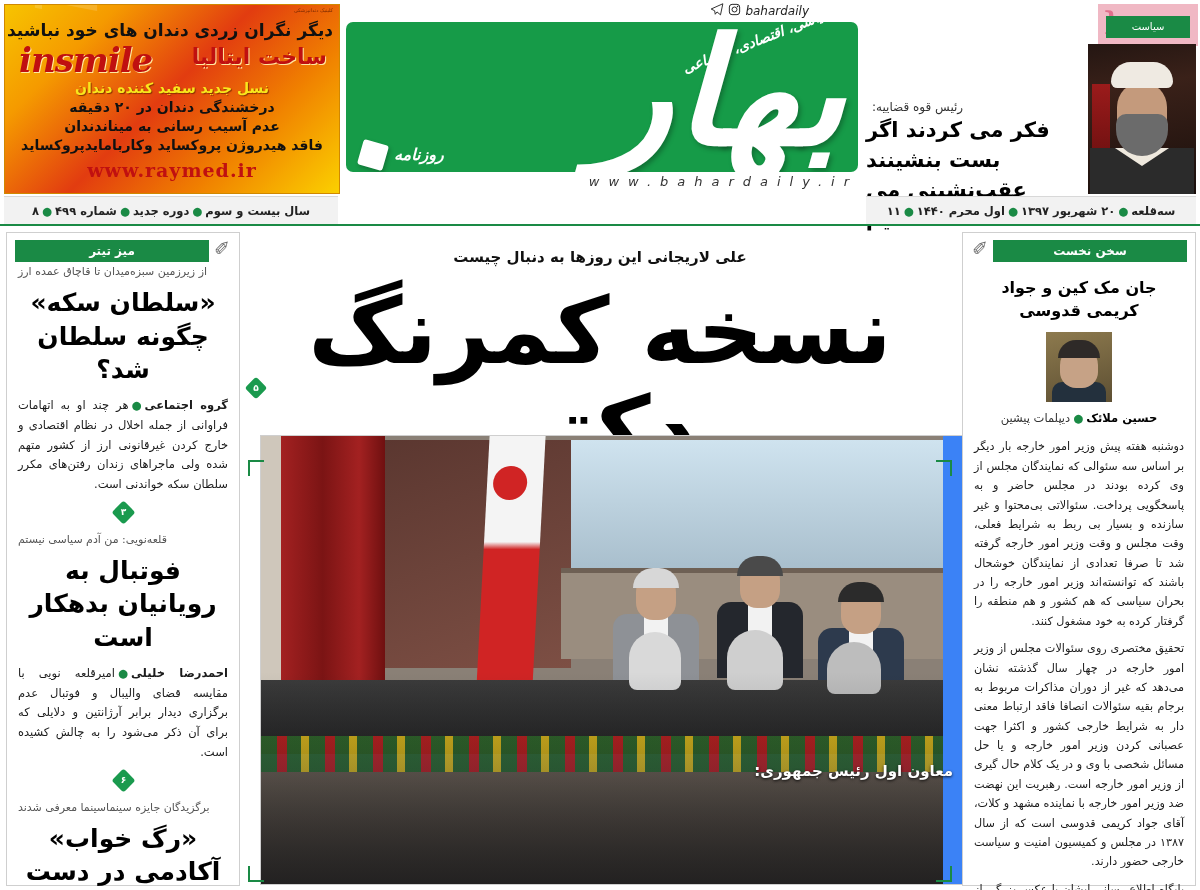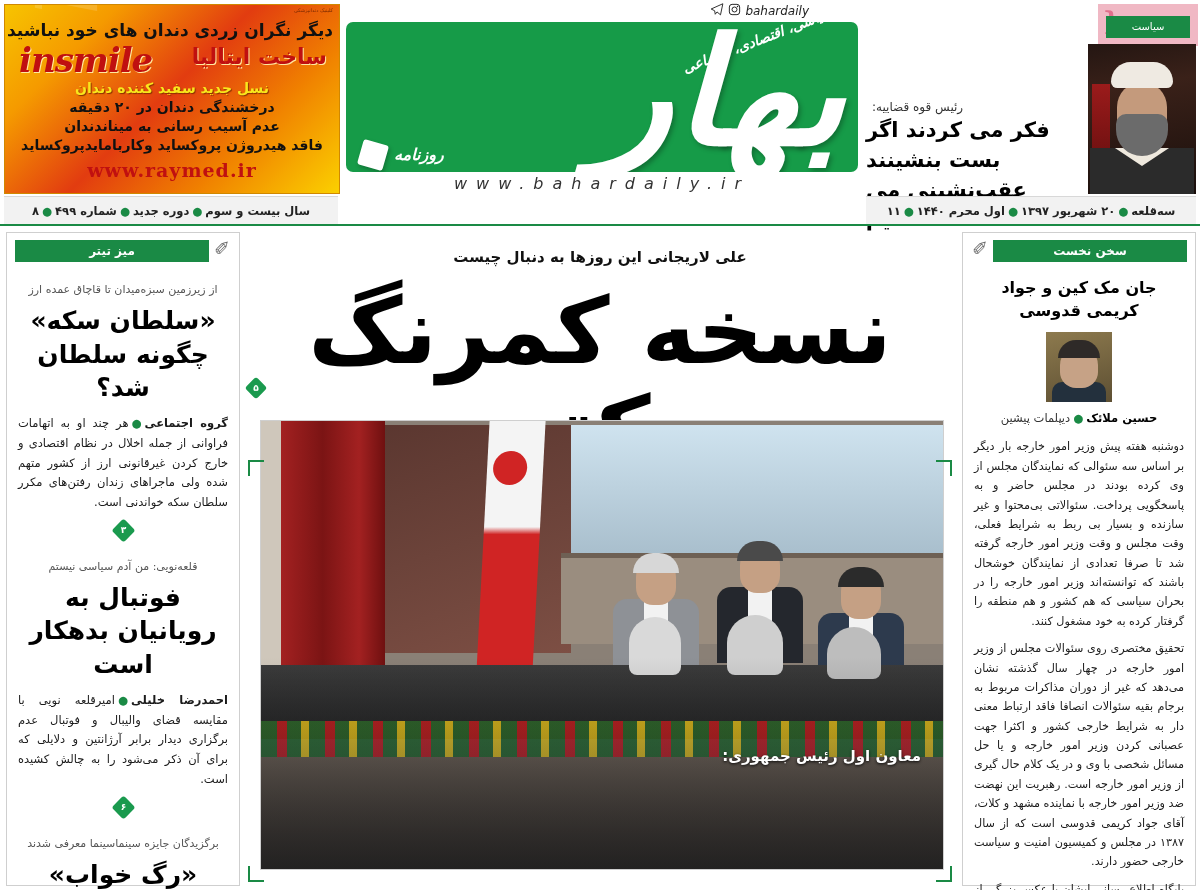--- a/index.html
+++ b/index.html
@@ -88,22 +88,22 @@
     transform:rotate(-21deg);font-weight:600;white-space:nowrap;
   }
   .logo-sub{
     position:absolute;left:48px;bottom:8px;color:#fff;font-size:16px;font-weight:600;
   }
   .logo-dot{
     position:absolute;left:14px;bottom:4px;width:26px;height:26px;background:#fff;
     transform:rotate(16deg);border-radius:3px;box-shadow:2px 2px 4px rgba(0,0,0,.25);
   }
   .site-url{
-    position:absolute;left:0;top:152px;width:512px;text-align:center;
-    font-size:16px;letter-spacing:9px;color:#333;direction:ltr;
+    position:absolute;left:0;top:152px;width:512px;text-align:right;
+    font-size:13px;letter-spacing:9px;color:#333;direction:ltr;
     font-family:"DejaVu Sans","Liberation Sans",sans-serif;
   }
 
   
   .topright{position:absolute;left:866px;top:4px;width:330px;height:190px;}
   .politics-badge{
     position:absolute;right:-2px;top:0;width:100px;height:42px;background:#f0b8c4;overflow:hidden;
   }
   .politics-badge .inner{
     position:absolute;right:8px;top:12px;width:84px;height:22px;background:#1a8a45;
@@ -181,21 +181,21 @@
   .sec-head.r{margin:7px 8px 0 30px;}
   .pen{
     position:absolute;top:3px;width:26px;height:24px;font-size:19px;color:#6b6b6b;
     line-height:24px;text-align:center;
   }
   .pen.l{right:4px;}
   .pen.r{left:4px;}
 
   .art{padding:0 11px;}
   .art-kicker{
-    font-size:11px;color:#555;text-align:center;margin:21px 0 7px;line-height:1.3;
+    font-size:11px;color:#555;text-align:left;margin:3px 0 7px;line-height:1.3;
   }
   .art-title{
     font-size:25px;font-weight:bold;text-align:center;line-height:1.33;color:#000;margin:0 0 10px;
   }
   .art-body{
     font-size:11.5px;line-height:1.72;text-align:justify;color:#1b1b1b;
   }
   .art-body b{font-weight:bold;}
   .bullet{display:inline-block;color:#1a8a45;padding:0 3px;}
   .pagebadge{
@@ -247,22 +247,22 @@
   }
   .lead-badge{
     position:absolute;left:2px;top:148px;width:16px;height:16px;background:#1a9a4e;
     transform:rotate(45deg);border-radius:3px;
   }
   .lead-badge span{
     position:absolute;left:0;top:0;width:16px;height:16px;line-height:16px;text-align:center;
     transform:rotate(-45deg);color:#fff;font-size:9px;font-weight:bold;
   }
   .photo{
-    position:absolute;left:14px;top:188px;width:682px;height:448px;
-    border:1px solid #cfcfcf;overflow:hidden;background:#3b82f6;
+    position:absolute;left:14px;top:203px;width:682px;height:448px;
+    border:1px solid #cfcfcf;overflow:hidden;background:#3b82f6;padding-left:32px;
   }
   .ph-wall{position:absolute;left:0;top:0;width:682px;height:250px;background:#8a8076;}
   .ph-screen{
     position:absolute;left:300px;top:4px;width:382px;height:128px;
     background:linear-gradient(180deg,#cfe3ef,#a9bfcd);
   }
   .ph-panel{
     position:absolute;left:120px;top:4px;width:190px;height:228px;
     background:linear-gradient(160deg,#5b3730,#7d4f44);
   }

